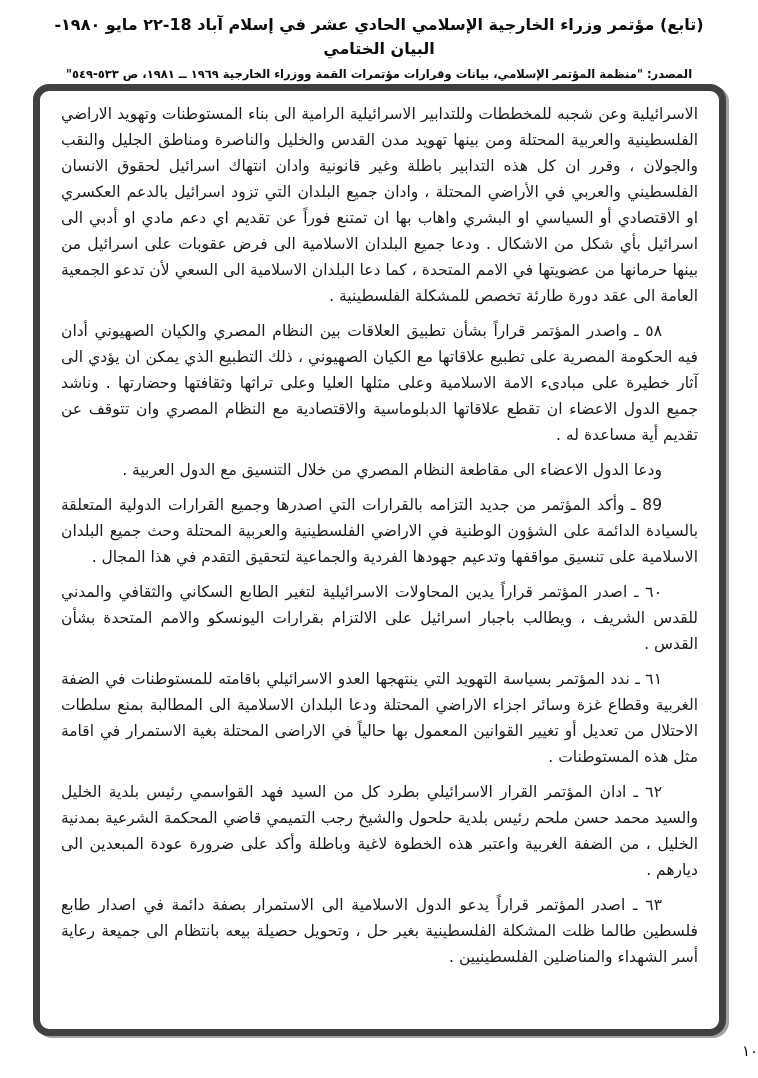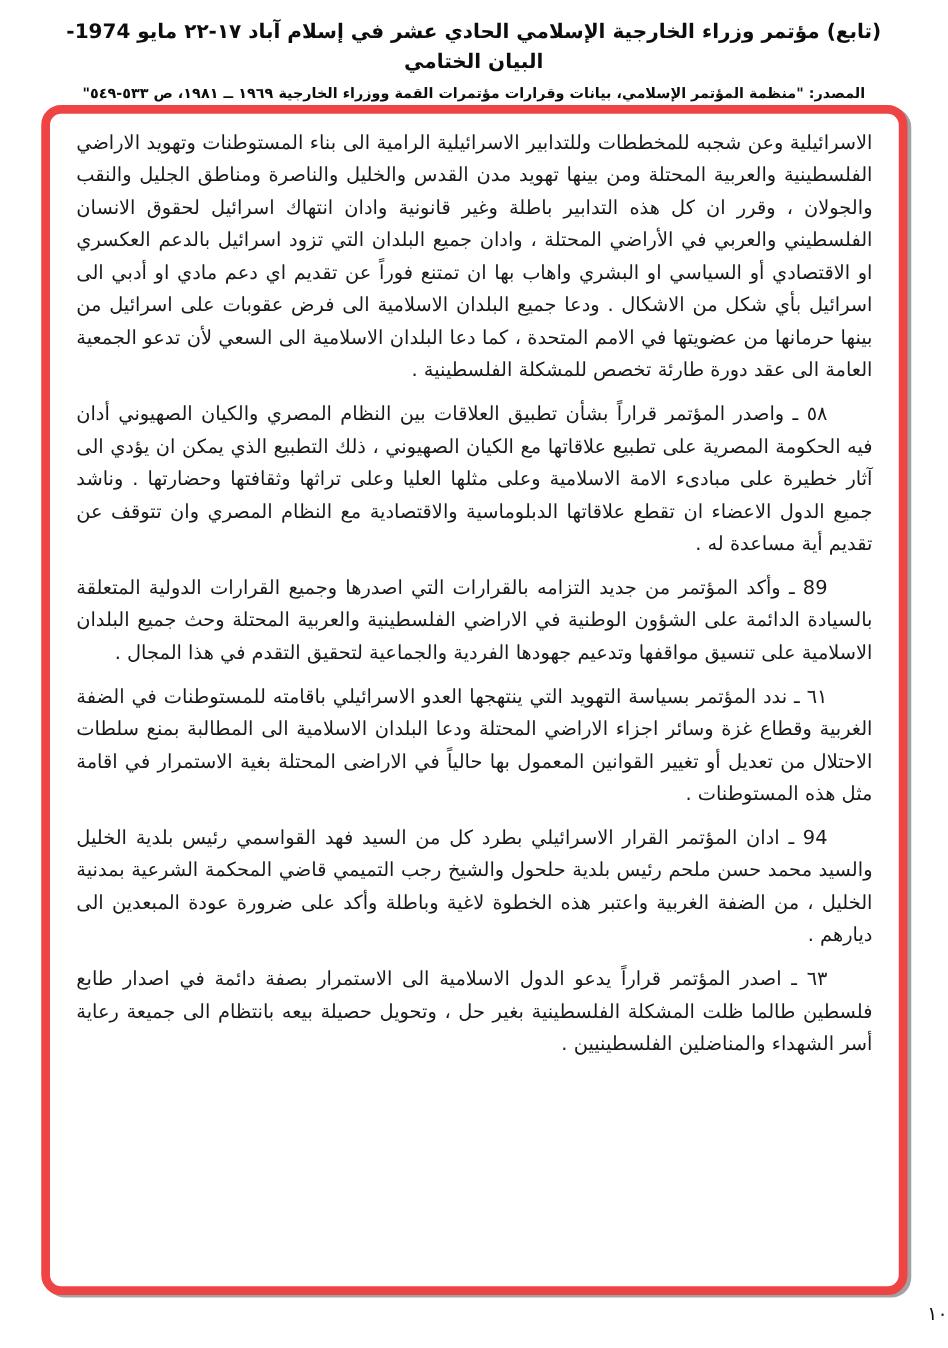--- a/index.html
+++ b/index.html
@@ -33,21 +33,21 @@
     color: #0d0d0d;
     margin-top: 6px;
   }
   .frame {
     position: absolute;
     left: 33px;
     top: 84px;
     width: 693px;
     height: 952px;
     box-sizing: border-box;
-    border: 7px solid #ef4444;
+    border: 7px solid #404040;
     border-radius: 16px;
     background: #ffffff;
     box-shadow: 3px 2px 0 rgba(85,85,85,0.55);
     padding: 10px 21px 8px 21px;
     overflow: hidden;
   }
   .content {
     direction: rtl;
     text-align: justify;
     font-size: 15.5px;
@@ -69,31 +69,33 @@
     font-size: 15px;
     color: #111111;
   }
 </style>
 </head>
 <body>
 
 <div class="page">
 
   <div class="header">
-    <div class="title">(تابع)  مؤتمر وزراء الخارجية الإسلامي الحادي عشر في إسلام آباد ١٧-٢٢ مايو 1974- البيان الختامي</div>
+    <div class="title">(تابع)  مؤتمر وزراء الخارجية الإسلامي الحادي عشر في إسلام آباد 18-٢٢ مايو ١٩٨٠- البيان الختامي</div>
     <div class="source">المصدر: "منظمة المؤتمر الإسلامي، بيانات وقرارات مؤتمرات القمة ووزراء الخارجية ١٩٦٩ ــ ١٩٨١، ص ٥٣٣-٥٤٩"</div>
   </div>
 
   <div class="frame">
     <div class="content">
       <p>الاسرائيلية وعن شجبه للمخططات وللتدابير الاسرائيلية الرامية الى بناء المستوطنات وتهويد الاراضي الفلسطينية والعربية المحتلة ومن بينها تهويد مدن القدس والخليل والناصرة ومناطق الجليل والنقب والجولان ، وقرر ان كل هذه التدابير باطلة وغير قانونية   وادان انتهاك اسرائيل لحقوق الانسان الفلسطيني والعربي في الأراضي المحتلة ، وادان جميع البلدان التي تزود اسرائيل بالدعم العكسري او الاقتصادي أو السياسي او البشري واهاب بها ان تمتنع فوراً عن تقديم اي دعم مادي او أدبي الى اسرائيل بأي شكل من الاشكال . ودعا جميع البلدان الاسلامية الى فرض عقوبات على اسرائيل من بينها حرمانها من عضويتها في الامم المتحدة ، كما دعا البلدان الاسلامية الى السعي لأن تدعو الجمعية العامة الى عقد دورة طارئة تخصص للمشكلة الفلسطينية .</p>
       <p class="indent">٥٨ ـ واصدر المؤتمر قراراً بشأن تطبيق العلاقات بين النظام المصري والكيان الصهيوني أدان فيه الحكومة المصرية على تطبيع علاقاتها مع الكيان الصهيوني ، ذلك التطبيع الذي يمكن ان يؤدي الى آثار خطيرة على مبادىء الامة الاسلامية وعلى مثلها العليا وعلى تراثها وثقافتها وحضارتها . وناشد جميع الدول الاعضاء ان تقطع علاقاتها الدبلوماسية والاقتصادية مع النظام المصري وان تتوقف عن تقديم أية مساعدة له .</p>
+      <p class="indent">ودعا الدول الاعضاء الى مقاطعة النظام المصري من خلال التنسيق مع الدول العربية .</p>
       <p class="indent">89 ـ وأكد المؤتمر من جديد التزامه بالقرارات التي اصدرها وجميع القرارات الدولية المتعلقة بالسيادة الدائمة على الشؤون الوطنية في الاراضي الفلسطينية والعربية المحتلة وحث جميع البلدان الاسلامية على تنسيق مواقفها وتدعيم جهودها الفردية والجماعية لتحقيق التقدم في هذا المجال .</p>
+      <p class="indent">٦٠ ـ اصدر المؤتمر قراراً يدين المحاولات الاسرائيلية لتغير الطابع السكاني والثقافي والمدني للقدس الشريف ، ويطالب باجبار اسرائيل على الالتزام بقرارات اليونسكو والامم المتحدة بشأن القدس .</p>
       <p class="indent">٦١ ـ ندد المؤتمر بسياسة التهويد التي ينتهجها العدو الاسرائيلي باقامته للمستوطنات في الضفة الغربية وقطاع غزة وسائر اجزاء الاراضي المحتلة ودعا البلدان الاسلامية الى المطالبة بمنع سلطات الاحتلال من تعديل أو تغيير القوانين المعمول بها حالياً في الاراضى المحتلة بغية الاستمرار في اقامة مثل هذه المستوطنات .</p>
-      <p class="indent">94 ـ ادان المؤتمر القرار الاسرائيلي بطرد كل من السيد فهد القواسمي رئيس بلدية الخليل والسيد محمد حسن ملحم رئيس بلدية حلحول والشيخ رجب التميمي قاضي المحكمة الشرعية بمدنية الخليل ، من الضفة الغربية واعتبر هذه الخطوة لاغية وباطلة وأكد على ضرورة عودة المبعدين الى ديارهم .</p>
+      <p class="indent">٦٢ ـ ادان المؤتمر القرار الاسرائيلي بطرد كل من السيد فهد القواسمي رئيس بلدية الخليل والسيد محمد حسن ملحم رئيس بلدية حلحول والشيخ رجب التميمي قاضي المحكمة الشرعية بمدنية الخليل ، من الضفة الغربية واعتبر هذه الخطوة لاغية وباطلة وأكد على ضرورة عودة المبعدين الى ديارهم .</p>
       <p class="indent">٦٣ ـ اصدر المؤتمر قراراً يدعو الدول الاسلامية الى الاستمرار بصفة دائمة في اصدار طابع فلسطين طالما ظلت المشكلة الفلسطينية بغير حل ، وتحويل حصيلة بيعه بانتظام الى جميعة رعاية أسر الشهداء والمناضلين الفلسطينيين .</p>
 
     </div>
   </div>
 
   <div class="page-number">١٠</div>
 
 </div>
 
 </body></html>

